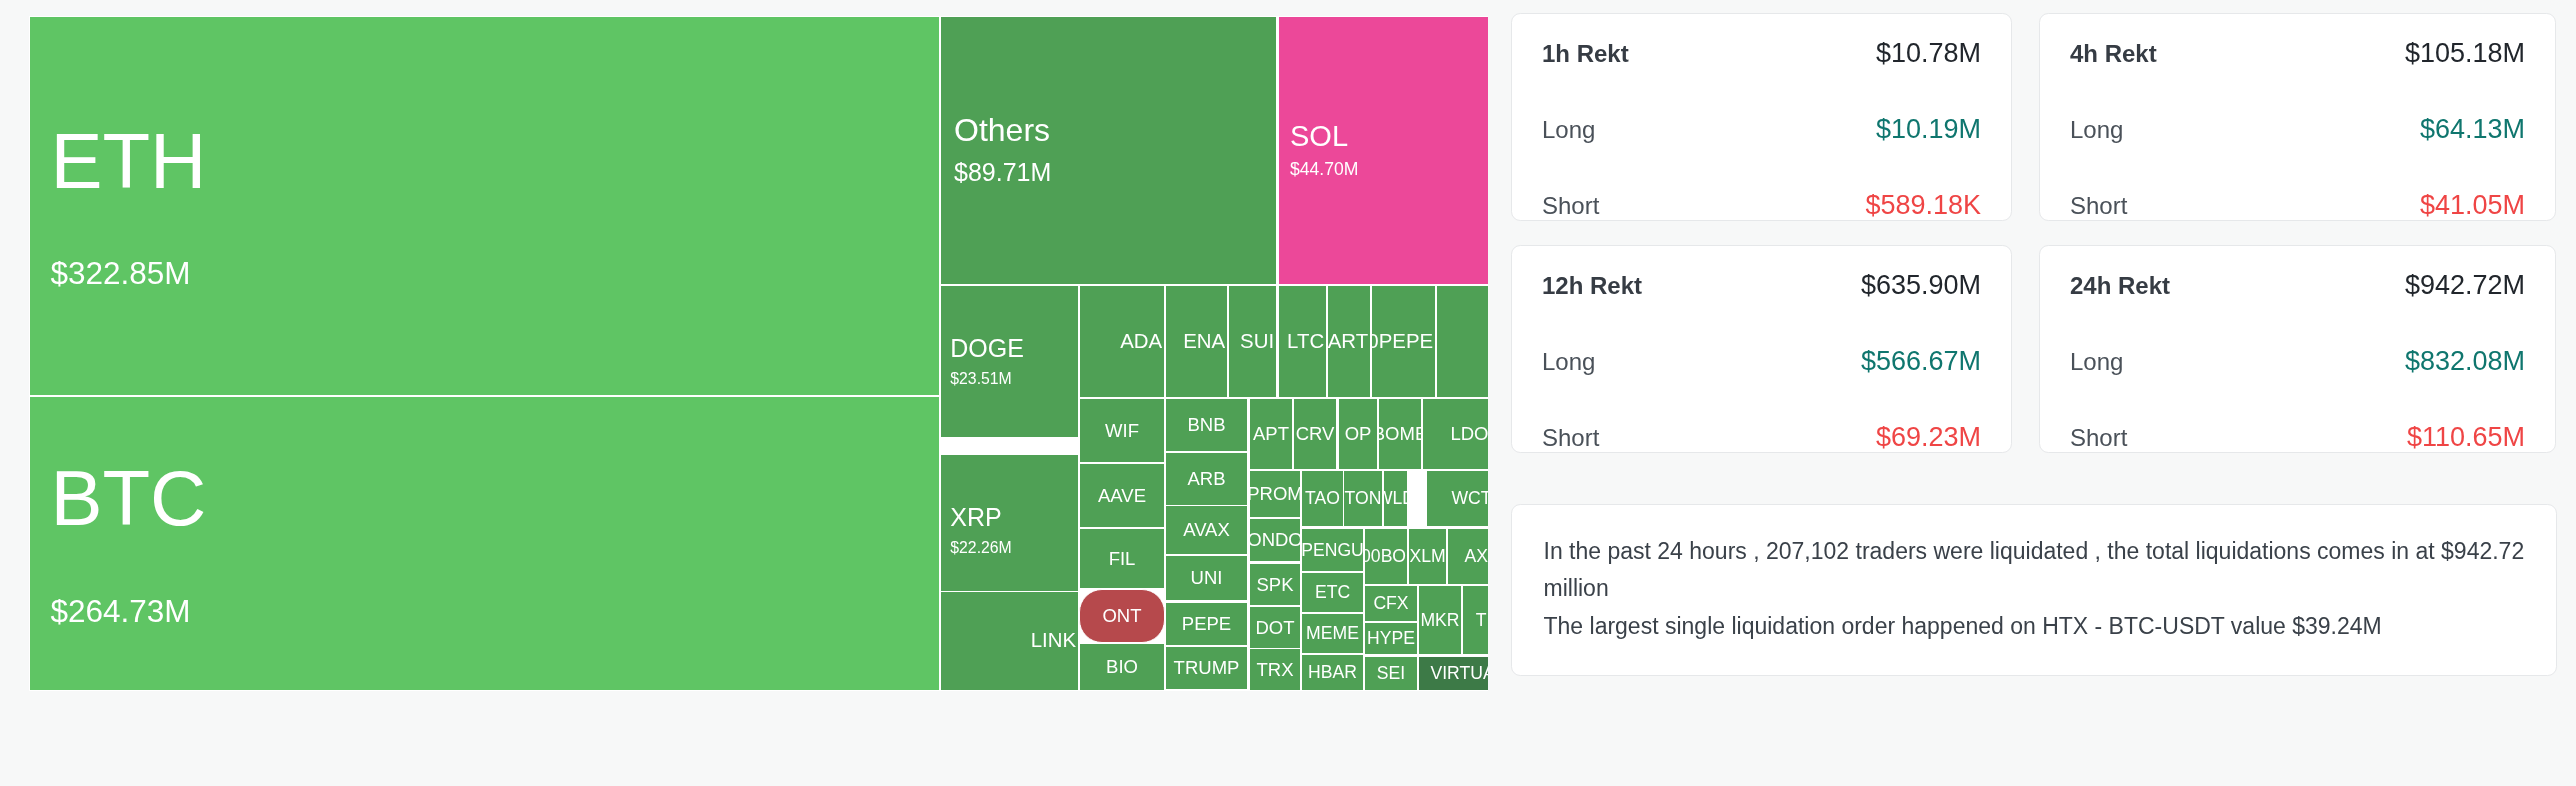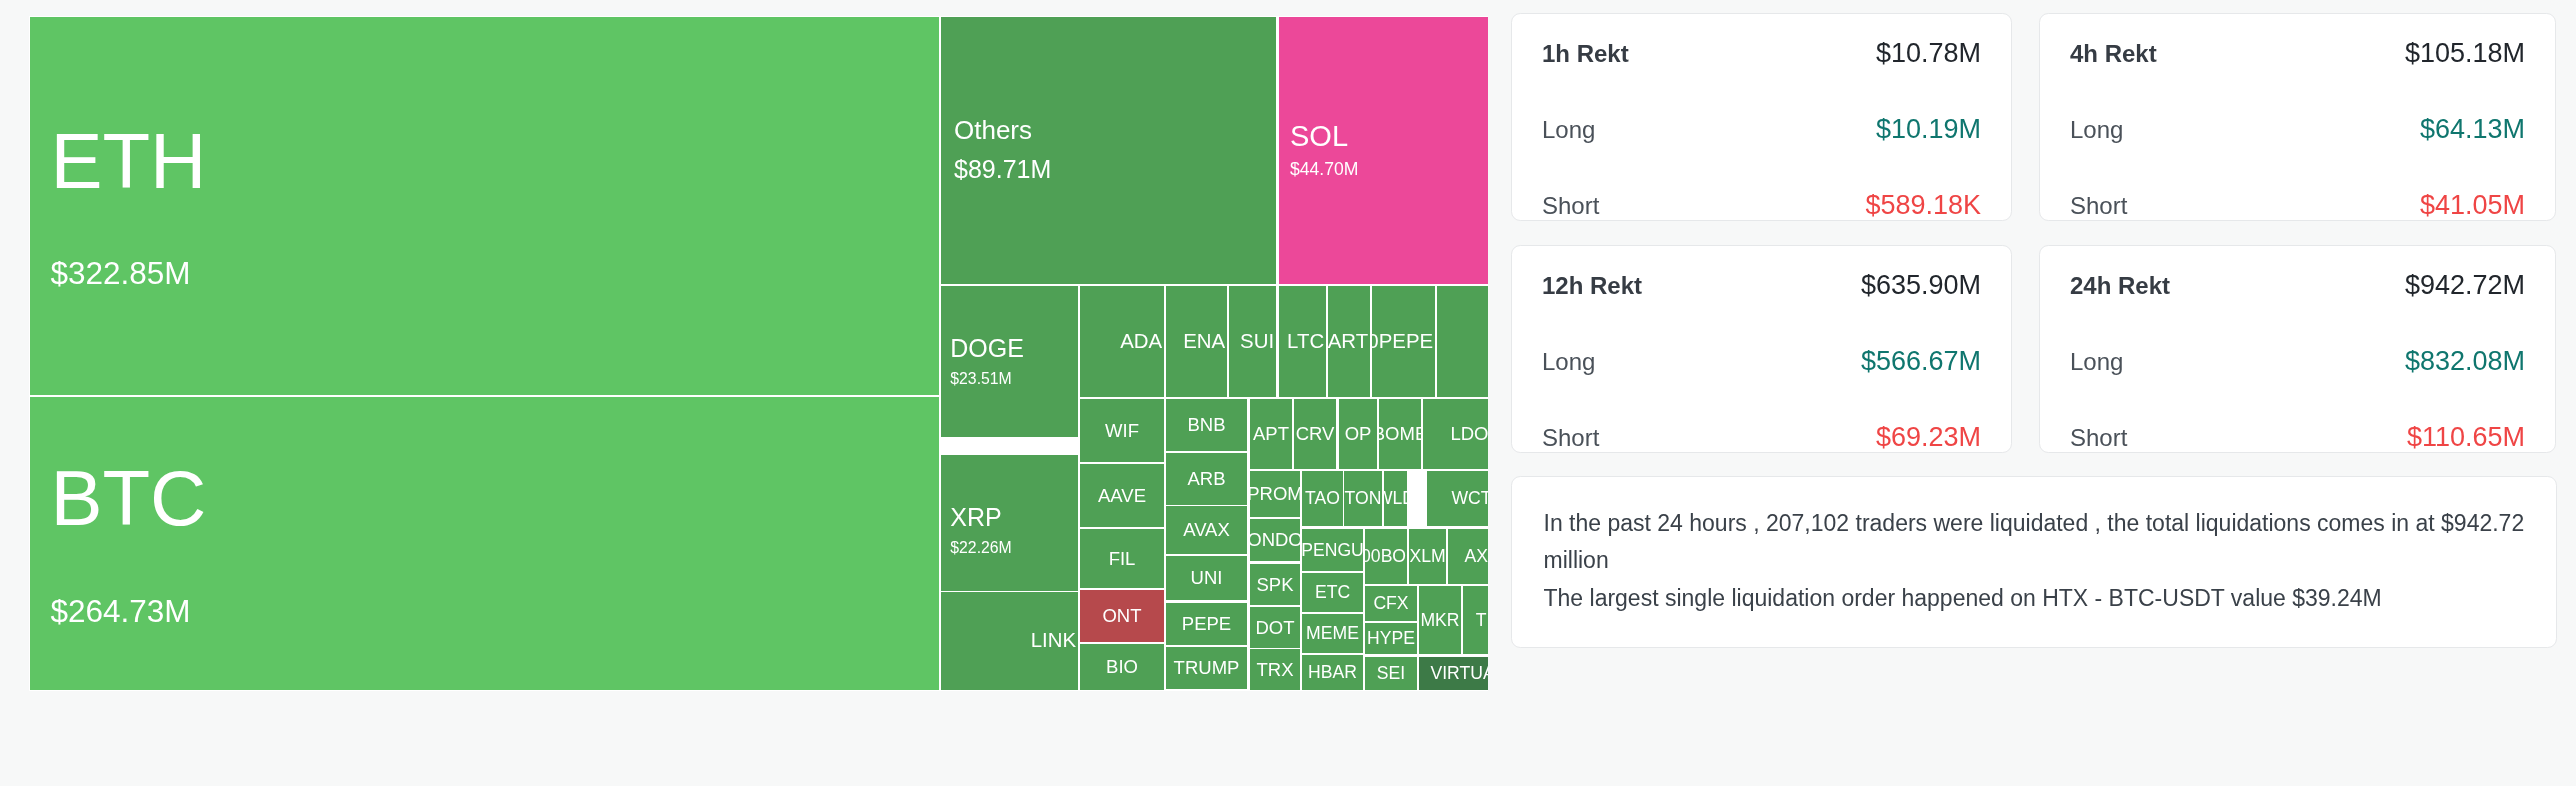--- a/index.html
+++ b/index.html
@@ -53,21 +53,21 @@
     line-height: 1.1;
     font-weight: 400;
   }
 
   
   .t-xxl { padding: 0 20.4px; }
   .t-xxl .sym { font-size: 78px; margin-bottom: 54px; }
   .t-xxl .val { font-size: 31.5px; }
 
   .t-xl { padding: 0 13px; }
-  .t-xl .sym { font-size: 26px; margin-bottom: 11px; }
+  .t-xl .sym { font-size: 32px; margin-bottom: 11px; }
   .t-xl .val { font-size: 25px; }
 
   .t-lg { padding: 0 11px; }
   .t-lg .sym { font-size: 29px; margin-bottom: 9.3px; }
   .t-lg .val { font-size: 17.6px; }
 
   .t-md { padding: 0 9.3px; }
   .t-md .sym { font-size: 25px; margin-bottom: 8.3px; }
   .t-md .val { font-size: 15.8px; }
 
@@ -123,20 +123,21 @@
   .v-long  { color: #0f766e; }
   .v-short { color: #ef4545; }
 
   #summary-card {
     position: absolute;
     box-sizing: border-box;
     background: #ffffff;
     border: 0.9px solid #e6e8ea;
     border-radius: 9.3px;
     padding: 28px 31.5px;
+    margin-top: 28px;
   }
   #summary-card p {
     margin: 0;
     font-size: 23px;
     line-height: 1.62;
     color: #3a4149;
   }
 </style>
 </head>
 <body>
@@ -192,21 +193,21 @@
       <div class="tile t-sm" style="left: 1407px; top: 269px; width: 81px; height: 113px; background: rgb(79, 160, 85);"></div>
       <div class="tile t-xs" style="left: 1050px; top: 382px; width: 86px; height: 65px; background: rgb(79, 160, 85);">
         <div class="sym">WIF</div>
       </div>
       <div class="tile t-xs" style="left: 1050px; top: 447px; width: 86px; height: 65px; background: rgb(79, 160, 85);">
         <div class="sym">AAVE</div>
       </div>
       <div class="tile t-xs" style="left: 1050px; top: 512px; width: 86px; height: 61px; background: rgb(79, 160, 85);">
         <div class="sym">FIL</div>
       </div>
-      <div class="tile t-xs" style="left: 1050px; top: 573px; width: 86px; height: 54px; background: rgb(182, 73, 76);">
+      <div class="tile t-xs" style="left: 1050px; top: 573px; width: 86px; height: 54px; background: rgb(182, 73, 76); border-radius: 23px;">
         <div class="sym">ONT</div>
       </div>
       <div class="tile t-xs" style="left: 1050px; top: 627px; width: 86px; height: 48px; background: rgb(79, 160, 85);">
         <div class="sym">BIO</div>
       </div>
       <div class="tile t-xs" style="left: 1136px; top: 382px; width: 83px; height: 54px; background: rgb(79, 160, 85);">
         <div class="sym">BNB</div>
       </div>
       <div class="tile t-xs" style="left: 1136px; top: 436px; width: 83px; height: 54px; background: rgb(79, 160, 85);">
         <div class="sym">ARB</div>

